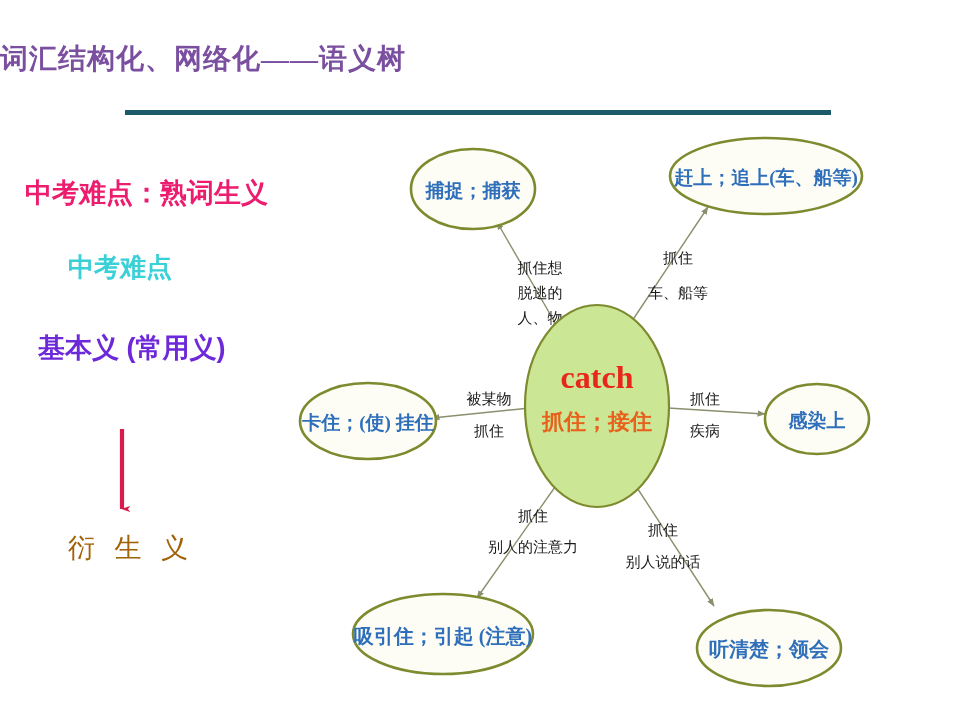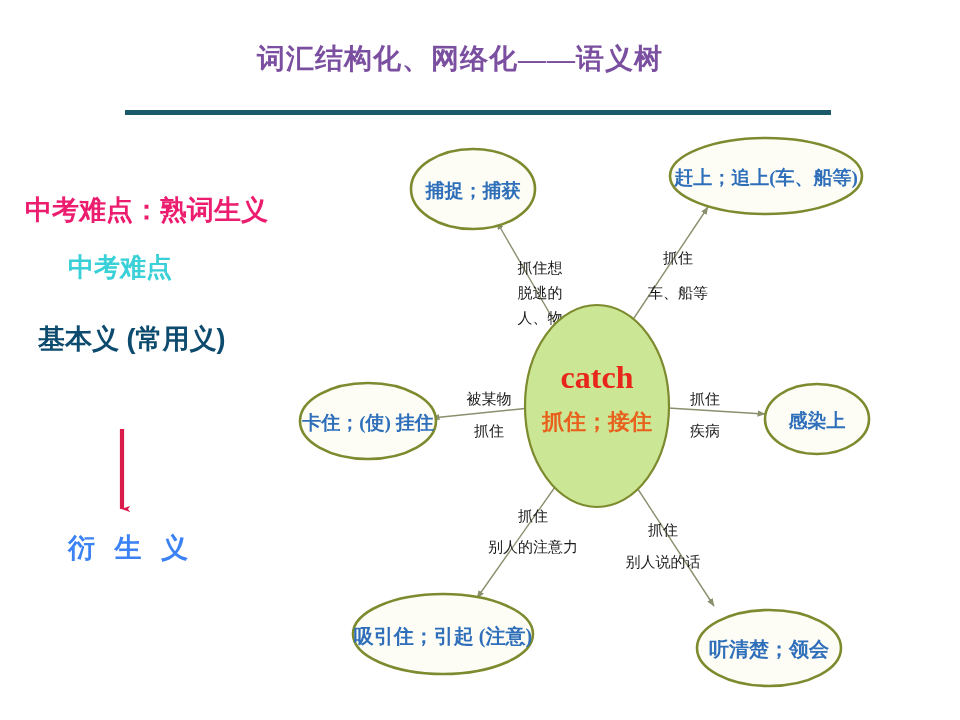--- a/index.html
+++ b/index.html
@@ -14,21 +14,21 @@
     overflow: hidden;
     font-family: "Liberation Sans", "DejaVu Sans", sans-serif;
   }
 
   
   #slide-title {
     position: absolute;
     left: 0;
     top: 40px;
     width: 920px;
-    text-align: center;
+    text-align: left;
     font-size: 28px;
     font-weight: bold;
     color: #7b4fa0;
     letter-spacing: 1px;
     font-family: "Liberation Serif", "DejaVu Serif", serif;
     white-space: nowrap;
   }
   #title-rule {
     position: absolute;
     left: 125px;
@@ -49,46 +49,45 @@
     white-space: nowrap;
     font-family: "Liberation Serif", "DejaVu Serif", serif;
   }
   #txt-difficulty {
     position: absolute;
     left: 25px;
     top: 0px;
     font-size: 27px;
     font-weight: bold;
     color: #ec1c6e;
-    margin-top: 17px;
   }
   #txt-polysemy {
     position: absolute;
     left: 68px;
     top: 75px;
     font-size: 26px;
     font-weight: bold;
     color: #3ad0d8;
   }
   #txt-basic-meaning {
     position: absolute;
     left: 38px;
-    top: 146px;
+    top: 155px;
     font-size: 27px;
     font-weight: bold;
-    color: #0c4a6e;
+    color: #6d28d9;
     font-family: "Liberation Sans", "DejaVu Sans", sans-serif;
   }
   #txt-derived-meaning {
     position: absolute;
     left: 68px;
     top: 355px;
     font-size: 27px;
-    font-weight: bold;
-    color: #3b82f6;
+    font-weight: normal;
+    color: #a16207;
     letter-spacing: 6px;
     font-family: "Liberation Sans", "DejaVu Sans", sans-serif;
   }
   #down-arrow-wrap {
     position: absolute;
     left: 95px;
     top: 250px;
   }
 
   

